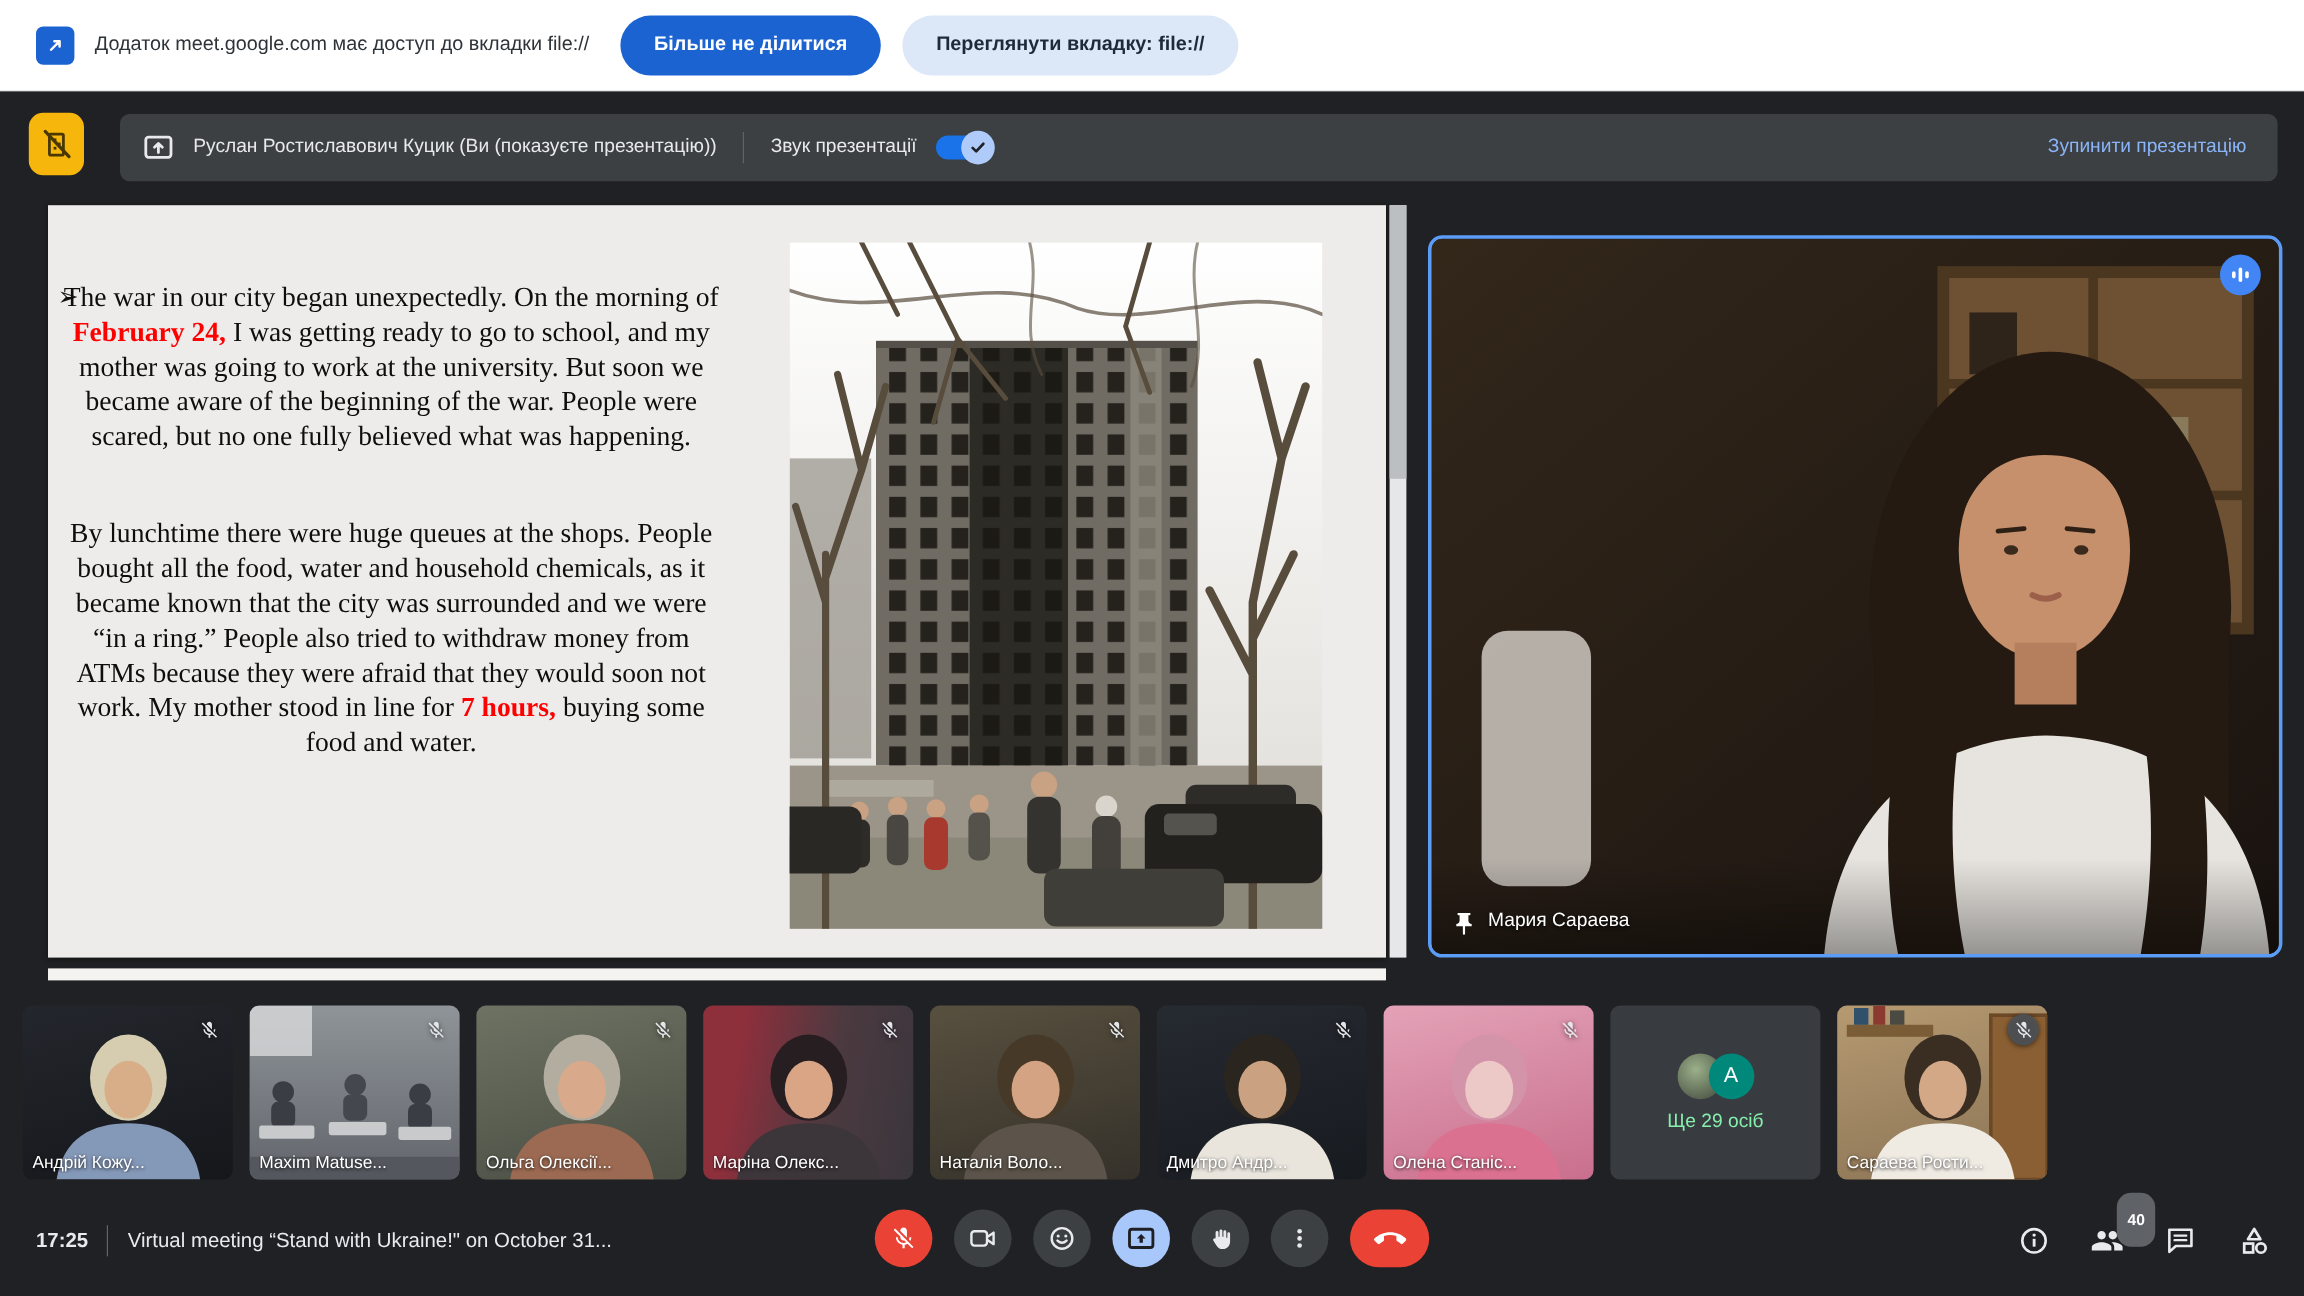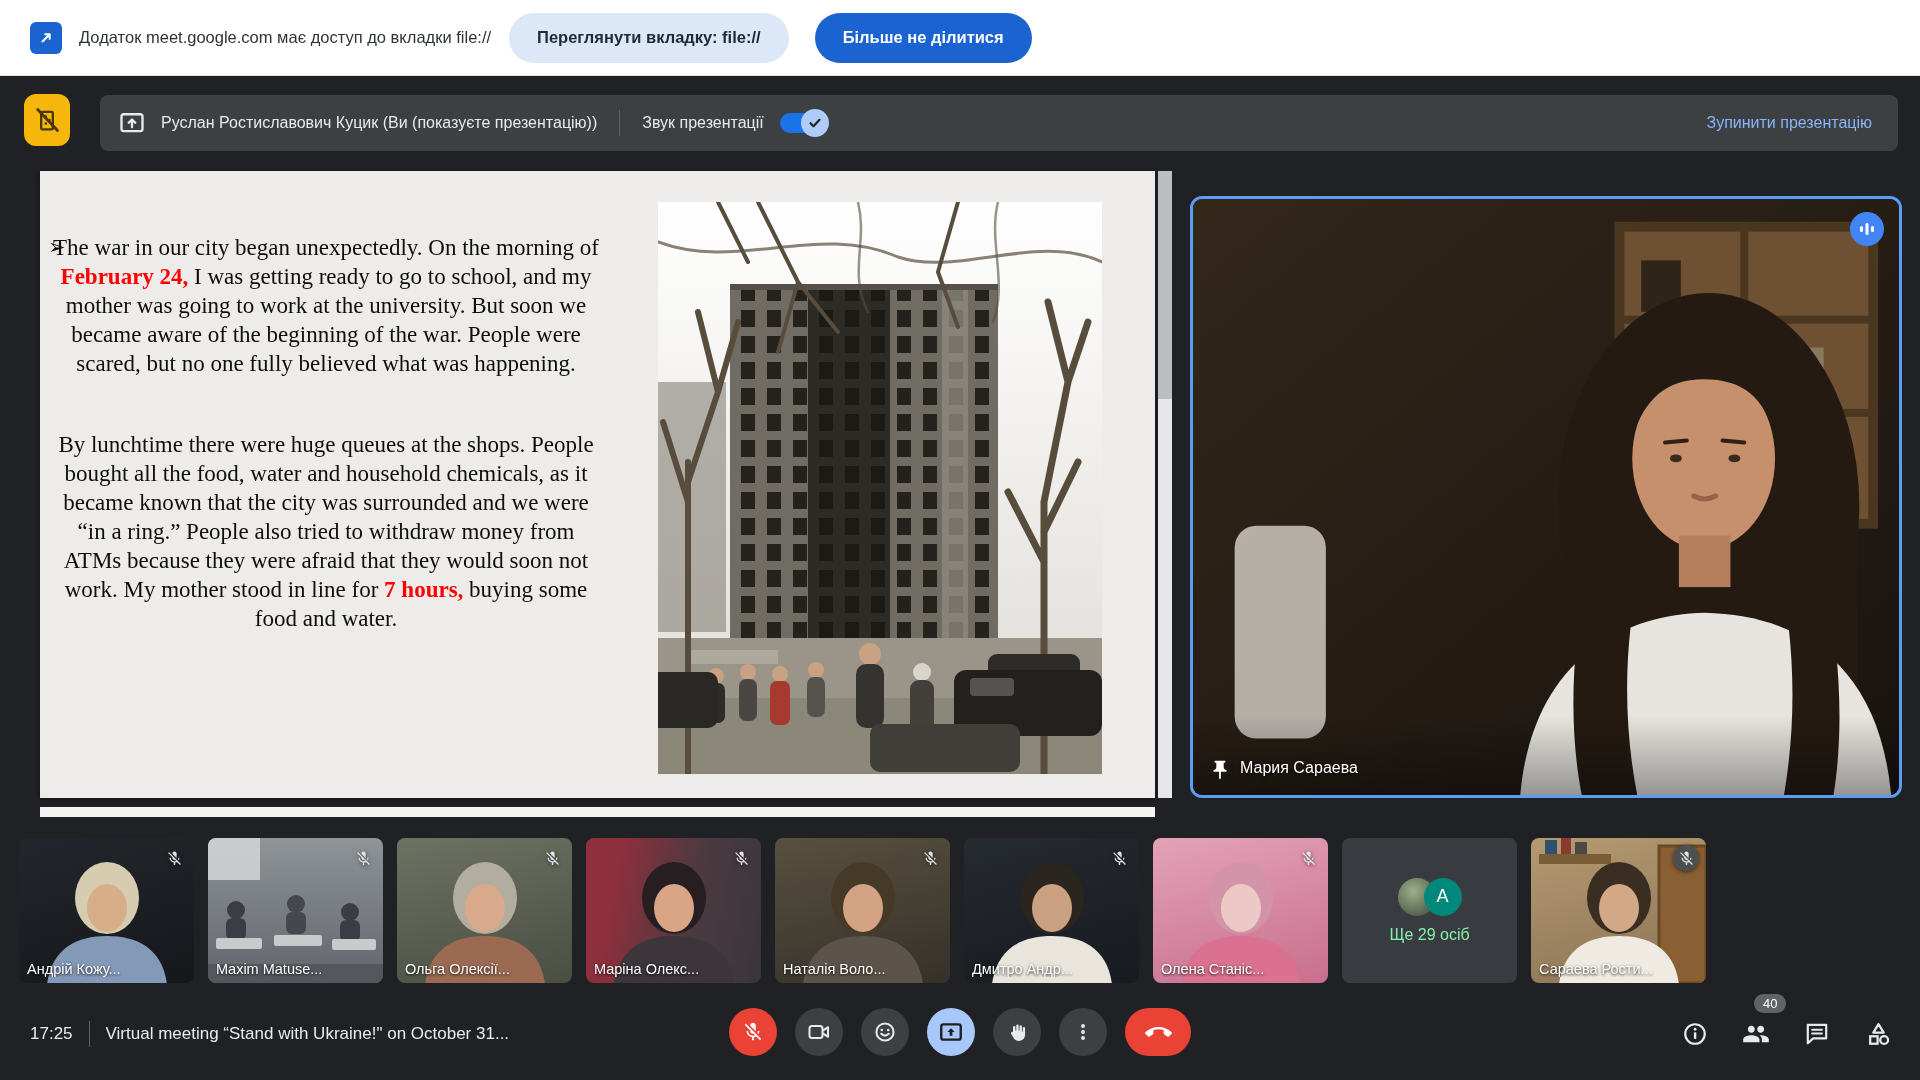--- a/index.html
+++ b/index.html
@@ -98,36 +98,36 @@
   .av-photo{width:38px;height:38px;border-radius:50%;margin-right:-12px;
     background:radial-gradient(circle at 40% 35%,#9bb08a,#55604e 75%)}
   .av-letter{width:38px;height:38px;border-radius:50%;background:var(--avatar-teal);color:#fff;
     display:flex;align-items:center;justify-content:center;font-size:18px;z-index:1}
   .overflow-label{color:#86efac;font-size:16px}
 
   
   .bottom-bar{position:absolute;left:0;top:924px;width:1920px;height:80px;background:var(--page-bg)}
   .bb-left{position:absolute;left:30px;top:6px;height:56px;display:flex;align-items:center;
     gap:16px;color:#e8eaed}
-  .bb-time{font-size:17px;font-weight:400}
+  .bb-time{font-size:17px;font-weight:700}
   .bb-sep{width:1px;height:26px;background:#5f6368}
   .bb-title{font-size:17px;font-weight:500;max-width:420px;white-space:nowrap;overflow:hidden}
   .bb-center{position:absolute;left:50%;transform:translateX(-50%);top:8px;display:flex;
     align-items:center;gap:18px}
   .cbtn{width:48px;height:48px;border-radius:50%;background:var(--surface);border:none;cursor:pointer;
     display:flex;align-items:center;justify-content:center;color:#e8eaed}
   .cbtn.red{background:var(--danger-red);color:#fff}
   .cbtn.present-active{background:var(--present-active-bg);color:#1f2023}
   .cbtn.hangup{width:66px;border-radius:24px}
   .bb-right{position:absolute;right:28px;top:6px;height:56px;display:flex;align-items:center;
     gap:33px;color:#e8eaed}
   .ricon{position:relative;width:28px;height:28px;display:flex;align-items:center;
     justify-content:center;cursor:pointer}
-  .badge{position:absolute;top:-26px;left:12px;background:var(--badge-gray);color:#fff;
-    font-size:13px;font-weight:400;padding:2px 9px;border-radius:12px}
+  .badge{position:absolute;top:-26px;left:22px;background:var(--badge-gray);color:#fff;
+    font-size:13px;font-weight:700;padding:15px 9px;border-radius:12px}
 </style>
 </head>
 <body>
 
 <svg width="0" height="0" style="position:absolute">
   <defs>
     <symbol id="icoMicOff" viewBox="0 0 24 24">
       <path fill="currentColor" d="M19 11h-1.7c0 .74-.16 1.43-.43 2.05l1.23 1.23c.56-.98.9-2.09.9-3.28zm-4.02.17c0-.06.02-.11.02-.17V5c0-1.66-1.34-3-3-3S9 3.34 9 5v.18l5.98 5.99zM4.27 3L3 4.27l6.01 6.01V11c0 1.66 1.33 3 2.99 3 .22 0 .44-.03.65-.08l1.66 1.66c-.71.33-1.5.52-2.31.52-2.76 0-5.3-2.1-5.3-5.1H5c0 3.41 2.72 6.23 6 6.72V21h2v-3.28c.91-.13 1.77-.45 2.54-.9L19.73 21 21 19.73 4.27 3z"></path>
     </symbol>
     <symbol id="icoPerson" viewBox="0 0 175 145">
@@ -143,22 +143,22 @@
 
 <div class="frame">
 
   <div class="infobar">
     <div class="infobar-icon">
       <svg width="19" height="19" viewBox="0 0 24 24" fill="none">
         <path d="M7 17 L16 8 M10.5 8 H16 V13.5" stroke="#fff" stroke-width="2.6" stroke-linecap="round" stroke-linejoin="round"></path>
       </svg>
     </div>
     <span class="infobar-msg">Додаток meet.google.com має доступ до вкладки file://</span>
+    <button class="btn btn-stop-share">Більше не ділитися</button>
     <button class="btn btn-view-tab">Переглянути вкладку: file://</button>
-    <button class="btn btn-stop-share">Більше не ділитися</button>
   </div>
 
   <div class="meet">
 
     <div class="yellow-badge">
       <svg width="28" height="28" viewBox="0 0 24 24" fill="none">
         <rect x="7" y="5" width="10" height="15" rx="1" stroke="#4a3800" stroke-width="2"></rect>
         <rect x="10" y="8" width="2" height="2" fill="#4a3800"></rect>
           <rect x="13" y="11" width="2" height="2" fill="#4a3800"></rect>
         <rect x="10" y="14" width="2" height="2" fill="#4a3800"></rect>

